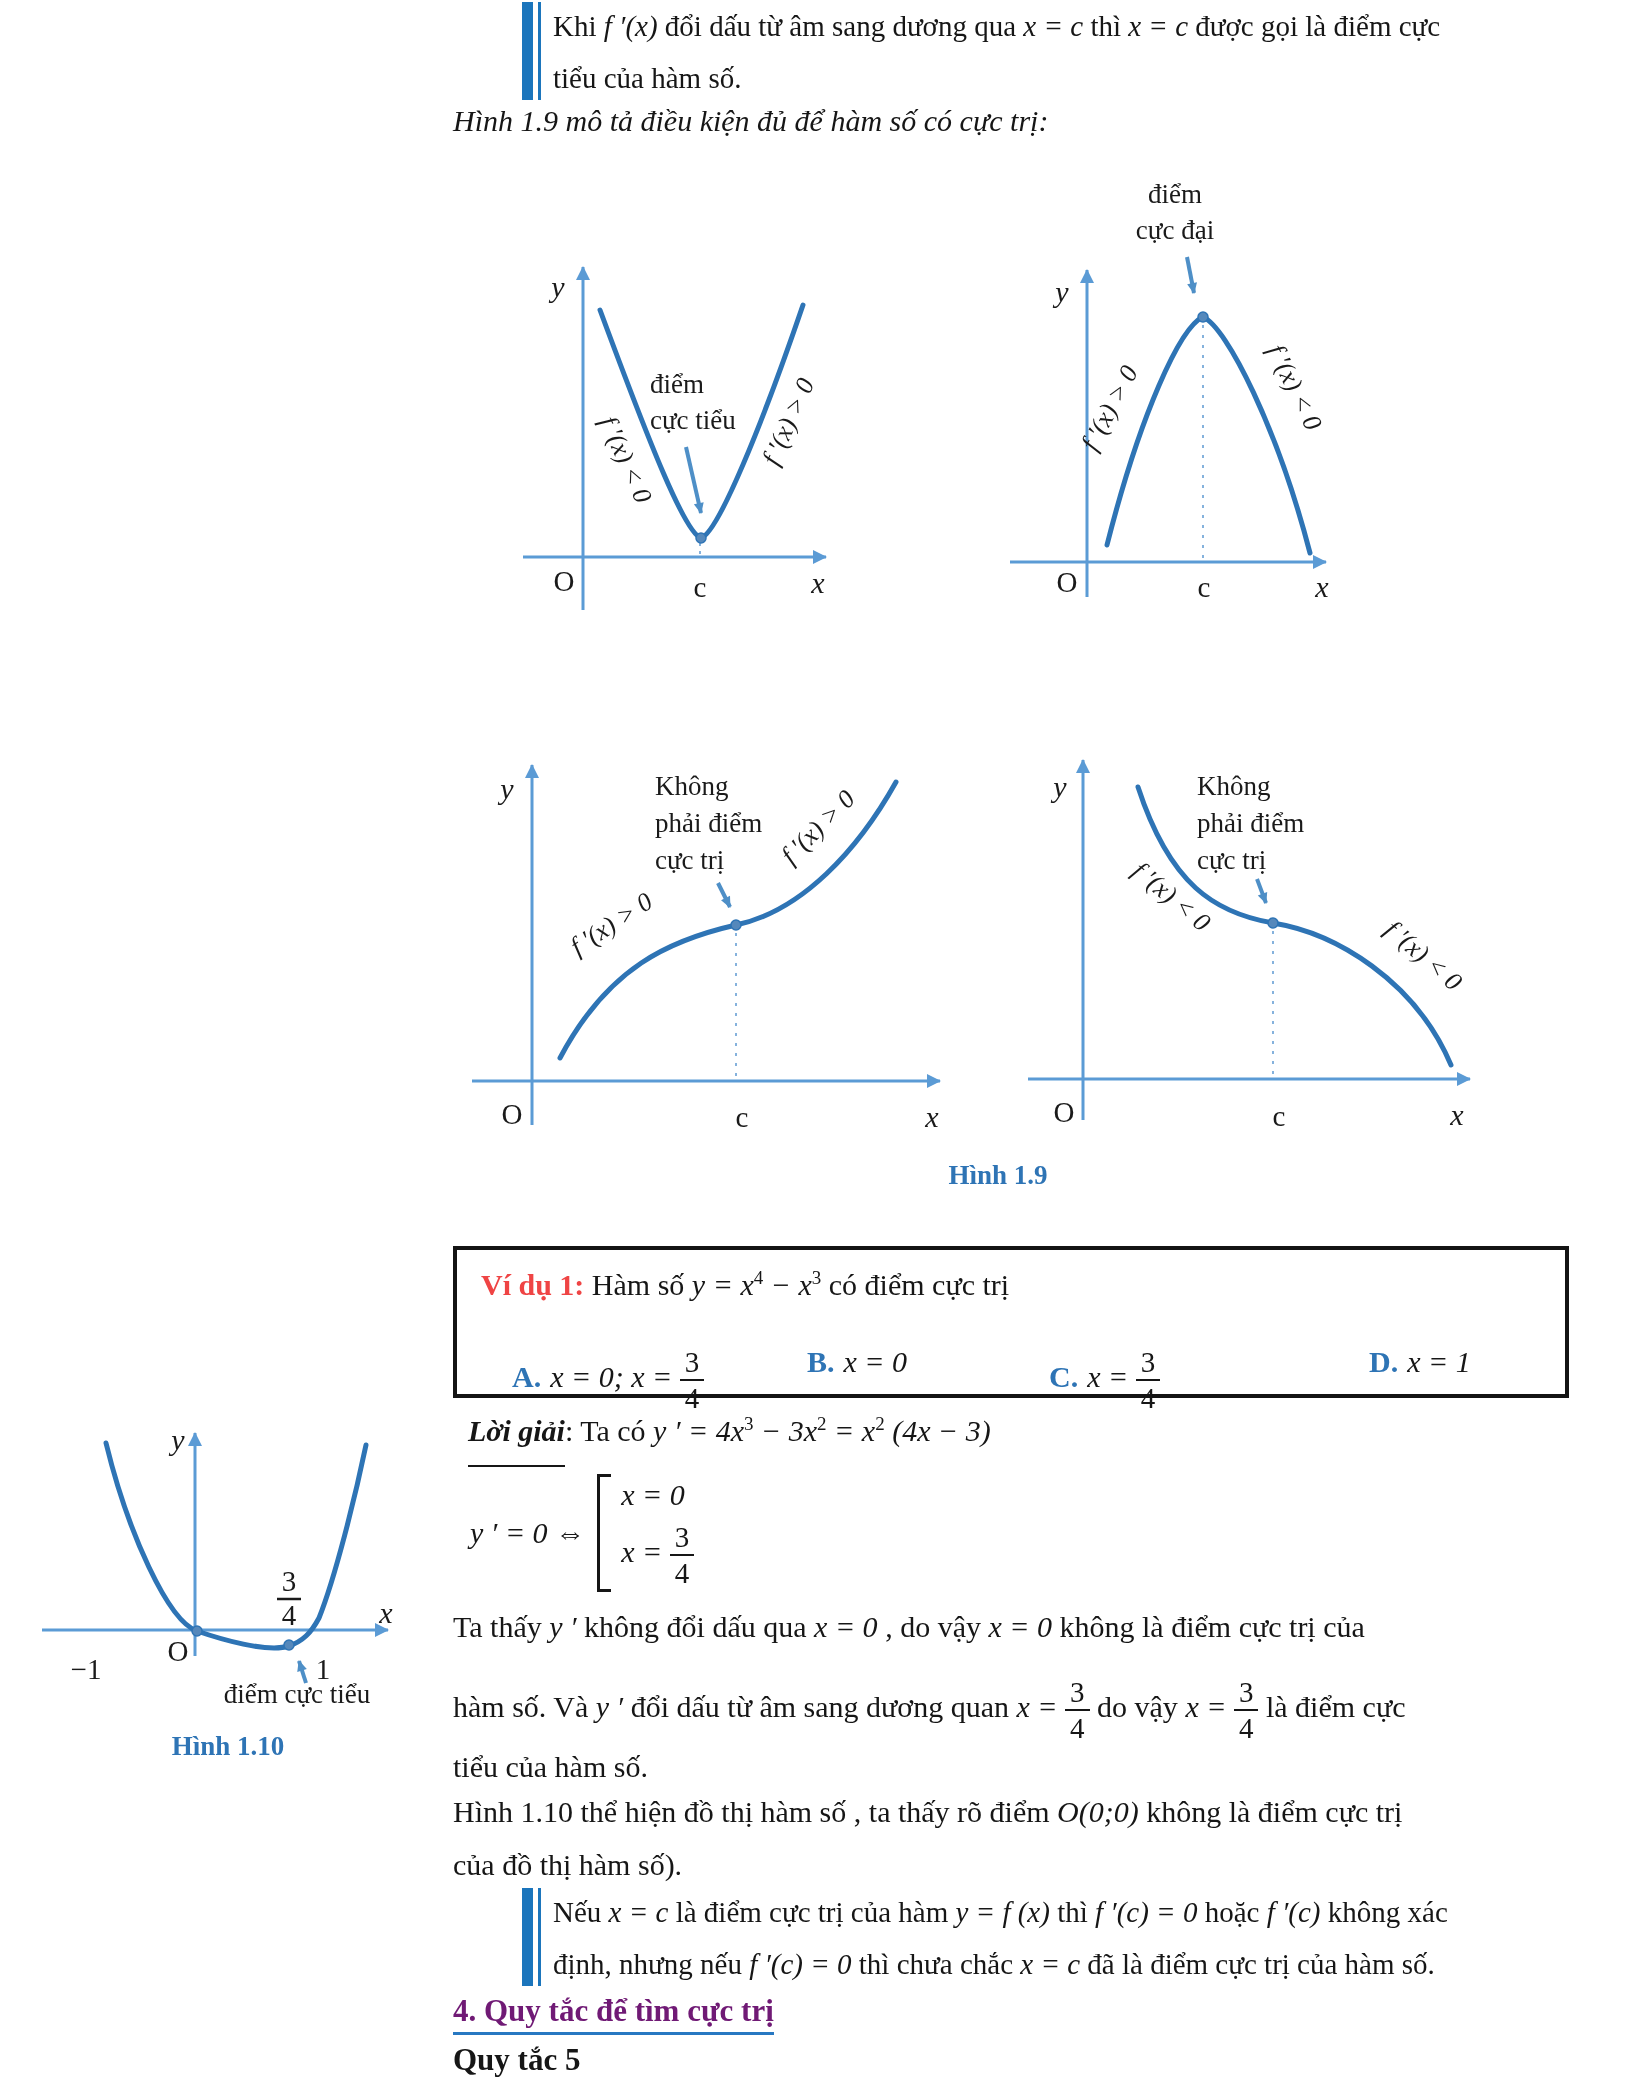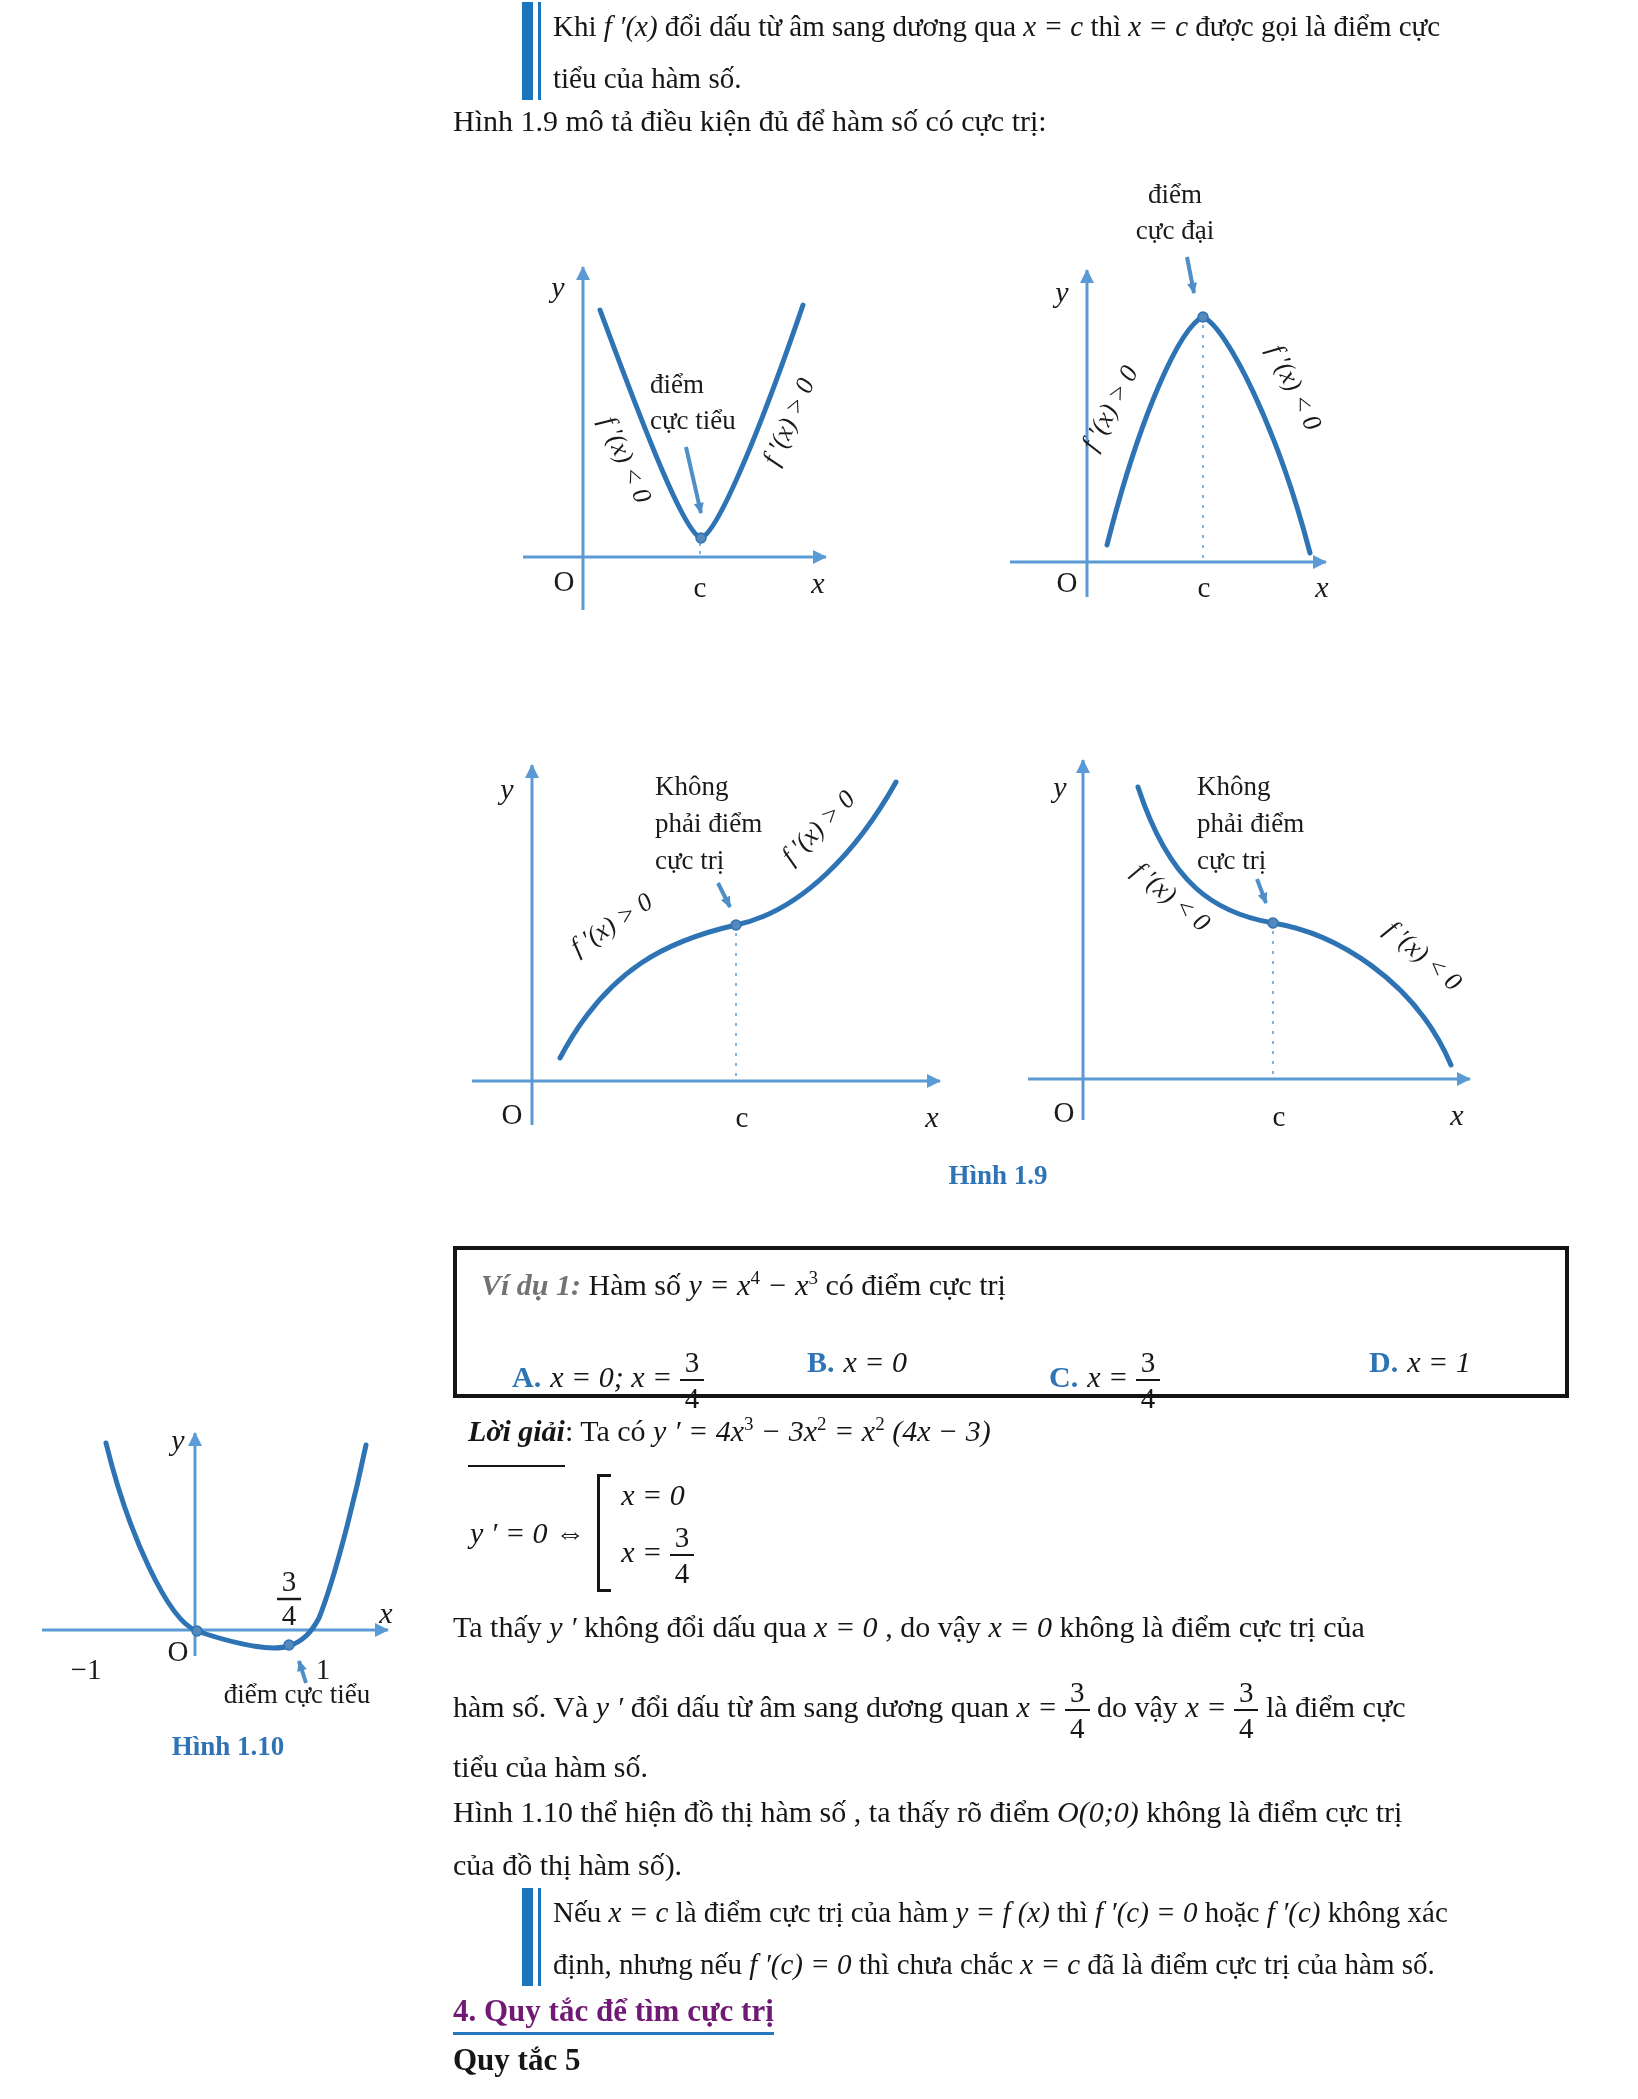--- a/index.html
+++ b/index.html
@@ -16,21 +16,21 @@
   .frx .fd{display:block;padding-top:2px;}
   
   .quote{position:absolute;padding-left:31px;font-size:29px;line-height:52px;}
   .quote::before{content:'';position:absolute;left:0;top:2px;bottom:4px;width:11px;background:#1b75bc;}
   .quote::after{content:'';position:absolute;left:16px;top:2px;bottom:4px;width:3px;background:#1b75bc;}
   .qline{white-space:nowrap;}
   
   .exbox{position:absolute;left:453px;top:1246px;width:1116px;height:152px;
          border:4px solid #141414;box-sizing:border-box;}
   .exq{position:absolute;left:24px;top:20px;font-size:30px;line-height:1;white-space:nowrap;}
-  .exlabel{font-weight:bold;color:#737373;font-style:italic;}
+  .exlabel{font-weight:bold;color:#ef4444;}
   .opt{position:absolute;top:97px;font-size:30px;line-height:1;white-space:nowrap;}
   .optlabel{font-weight:bold;color:#2e74b5;margin-right:9px;}
   
   .sol-label{font-weight:bold;font-style:italic;border-bottom:2.5px solid #161616;padding-bottom:18px;}
   .system{position:absolute;left:470px;top:1474px;display:flex;align-items:center;font-size:30px;}
   .bracket{display:inline-block;width:14px;height:118px;box-sizing:border-box;
            border-left:3.5px solid #161616;border-top:3.5px solid #161616;border-bottom:3.5px solid #161616;
            margin:0 10px 0 12px;}
   .cases{display:flex;flex-direction:column;align-items:flex-start;}
   .case1{margin-bottom:10px;}
@@ -50,21 +50,21 @@
 </head>
 <body>
 
 <div class="page">
 
   <div class="quote" style="left:522px;top:0px;">
     <div class="qline"><span class="rm">Khi </span><span class="mi">f ′(x)</span><span class="rm"> đổi dấu từ âm sang dương qua </span><span class="mi">x = c</span><span class="rm"> thì </span><span class="mi">x = c</span><span class="rm"> được gọi là điểm cực</span></div>
     <div class="qline"><span class="rm">tiểu của hàm số.</span></div>
   </div>
 
-  <div class="line" style="left:453px;top:106px;">Hình 1.9 mô tả điều kiện đủ để hàm số có cực trị:</div>
+  <div class="line" style="left:453px;top:106px;font-style:italic;">Hình 1.9 mô tả điều kiện đủ để hàm số có cực trị:</div>
 
   <svg class="abs" style="left:500px;top:165px;" width="400" height="450" viewBox="0 0 400 450">
     <defs>
       <marker id="ax1" markerUnits="userSpaceOnUse" markerWidth="22" markerHeight="18" refX="14" refY="8" orient="auto">
         <path d="M1,1 L15,8 L1,15 z" fill="#5b9bd5"></path>
         </marker>
       <marker id="an1" markerUnits="userSpaceOnUse" markerWidth="18" markerHeight="14" refX="11" refY="6" orient="auto">
         <path d="M1,1 L12,6 L1,11 z" fill="#4e8fc7"></path>
         </marker>
     </defs>

